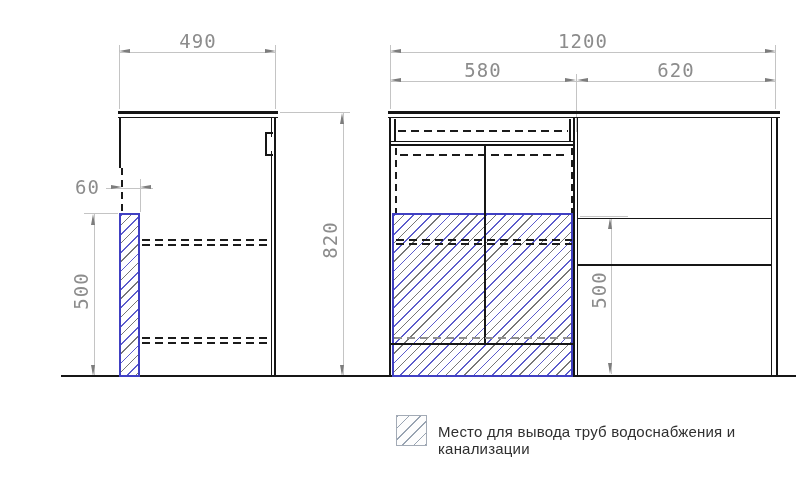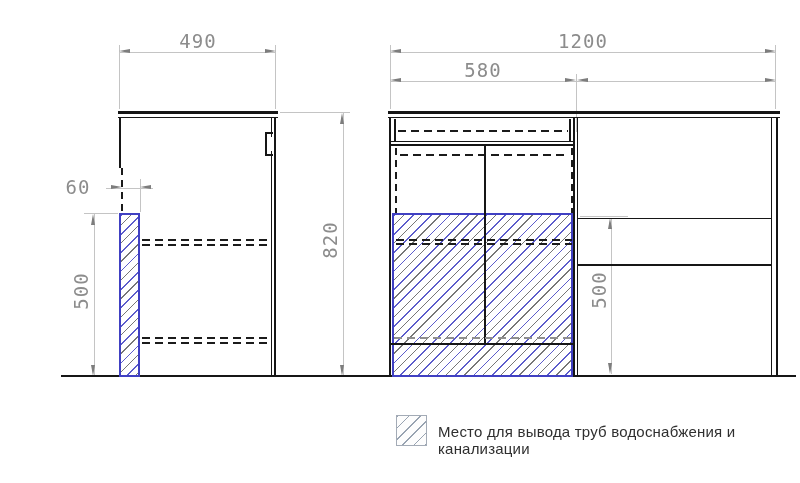--- a/index.html
+++ b/index.html
@@ -74,21 +74,22 @@
   <div class="arr u" style="left:312px;top:113px;"></div>
   <div class="arr d" style="left:312px;top:365px;"></div>
 
   <div class="gln" style="left:583px;top:218px;width:1px;height:156px;"></div>
   <div class="arr u" style="left:580px;top:218px;"></div>
   <div class="arr d" style="left:580px;top:363px;"></div>
 
   <div class="dimtxt" style="left:130px;top:31px;width:80px;">490</div>
   <div class="dimtxt" style="left:515px;top:31px;width:80px;">1200</div>
   <div class="dimtxt" style="left:415px;top:60px;width:80px;">580</div>
-  <div class="dimtxt" style="left:28px;top:177px;width:44px;">60</div>
+  <div class="dimtxt" style="left:608px;top:60px;width:80px;">620</div>
+  <div class="dimtxt" style="left:28px;top:177px;width:44px;text-align:right;">60</div>
   <div class="dimtxt vtxt" style="left:13px;top:281px;width:80px;">500</div>
   <div class="dimtxt vtxt" style="left:262px;top:230px;width:80px;">820</div>
   <div class="dimtxt vtxt" style="left:531px;top:280px;width:80px;">500</div>
 
   <div class="ln" style="left:33px;top:375px;width:735px;height:2px;"></div>
 
   <div>
     <div class="counter" style="left:90px;top:111px;width:160px;"></div>
 
     <div class="ln" style="left:243px;top:117px;width:1px;height:259px;"></div>

